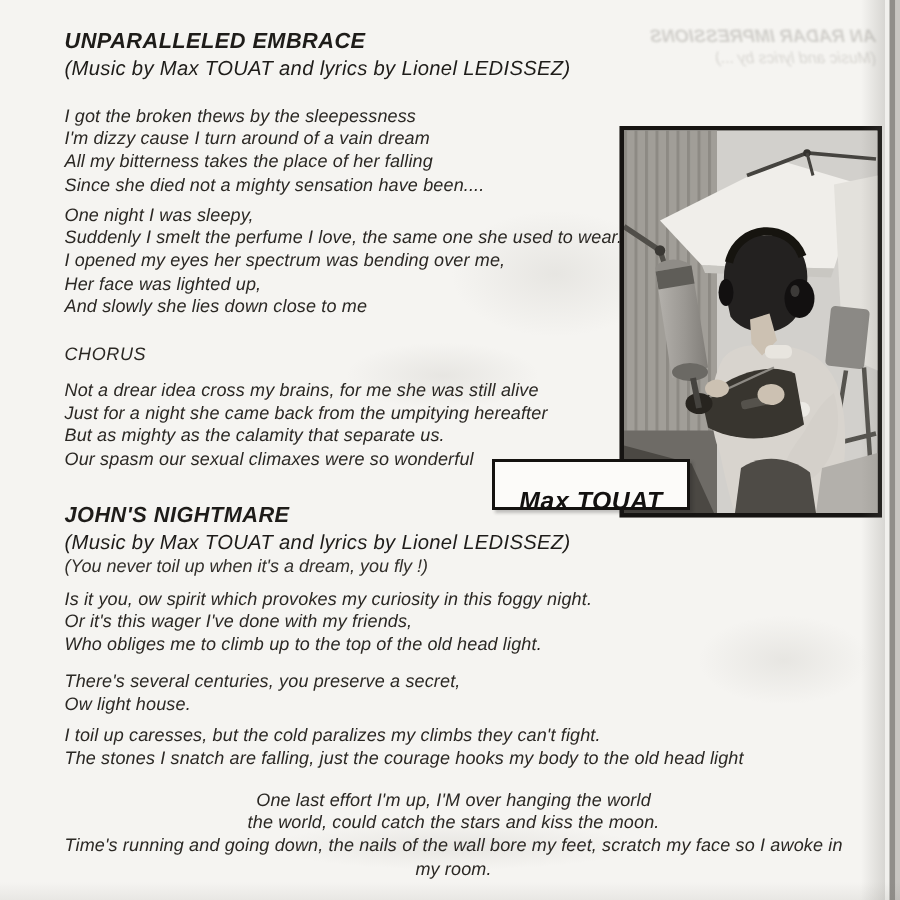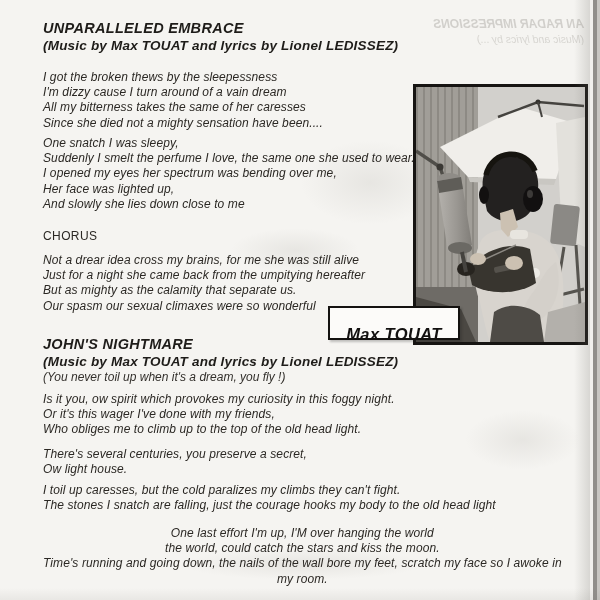--- a/index.html
+++ b/index.html
@@ -10,33 +10,33 @@
     -webkit-font-smoothing:antialiased;
   }
   .page{position:absolute;inset:0;}
   
   .song-header{position:absolute;white-space:nowrap;}
   .song-title{
     font-size:14.5px;line-height:17px;font-weight:700;font-style:italic;
     color:#1e1c19;letter-spacing:.3px;margin:0;
   }
   .song-credit{
-    font-size:13.5px;line-height:17px;font-weight:700;font-style:italic;
+    font-size:13.5px;line-height:17px;font-weight:400;font-style:italic;
     color:#1e1c19;letter-spacing:.2px;margin:0;
   }
   .song-note{
     font-size:12px;line-height:15px;font-weight:400;font-style:italic;
     color:#33302c;margin:0;
   }
   .stanza{position:absolute;white-space:nowrap;}
   .line{
     font-size:12px;line-height:15.2px;font-style:italic;font-weight:400;
     color:#2b2824;letter-spacing:.1px;
   }
-  .chorus-label{font-size:12px;line-height:15px;color:#2b2824;letter-spacing:.4px;}
+  .chorus-label{font-size:12px;line-height:15px;font-style:italic;color:#2b2824;letter-spacing:.4px;}
   
   .photo-frame{
     position:absolute;left:413px;top:84px;width:169px;height:255px;
     border:3px solid #161412;background:#cfcdc9;
   }
   .photo-frame svg{display:block;}
   .caption-box{
     position:absolute;left:328px;top:306px;width:128px;height:30px;
     background:#fcfbf9;border:2px solid #141210;
     display:flex;align-items:center;justify-content:center;
@@ -79,26 +79,26 @@
   <div class="smudge" style="left:180px;top:548px;width:245px;height:32px;"></div>
 
   <div class="song-header" style="left:43px;top:20px;">
     <h1 class="song-title">UNPARALLELED EMBRACE</h1>
     <h2 class="song-credit">(Music by Max TOUAT and lyrics by Lionel LEDISSEZ)</h2>
   </div>
 
   <div class="stanza" style="left:43px;top:70px;">
     <div class="line">I got the broken thews by the sleepessness</div>
     <div class="line">I'm dizzy cause I turn around of a vain dream</div>
-    <div class="line">All my bitterness takes the same of her caresses</div>
+    <div class="line">All my bitterness takes the place of her falling</div>
     <div class="line">Since she died not a mighty sensation have been....</div>
   </div>
 
   <div class="stanza" style="left:43px;top:136px;">
-    <div class="line">One snatch I was sleepy,</div>
+    <div class="line">One night I was sleepy,</div>
     <div class="line">Suddenly I smelt the perfume I love, the same one she used to wear.</div>
     <div class="line">I opened my eyes her spectrum was bending over me,</div>
     <div class="line">Her face was lighted up,</div>
     <div class="line">And slowly she lies down close to me</div>
   </div>
 
   <div class="stanza" style="left:43px;top:229px;">
     <div class="chorus-label">CHORUS</div>
   </div>
 

